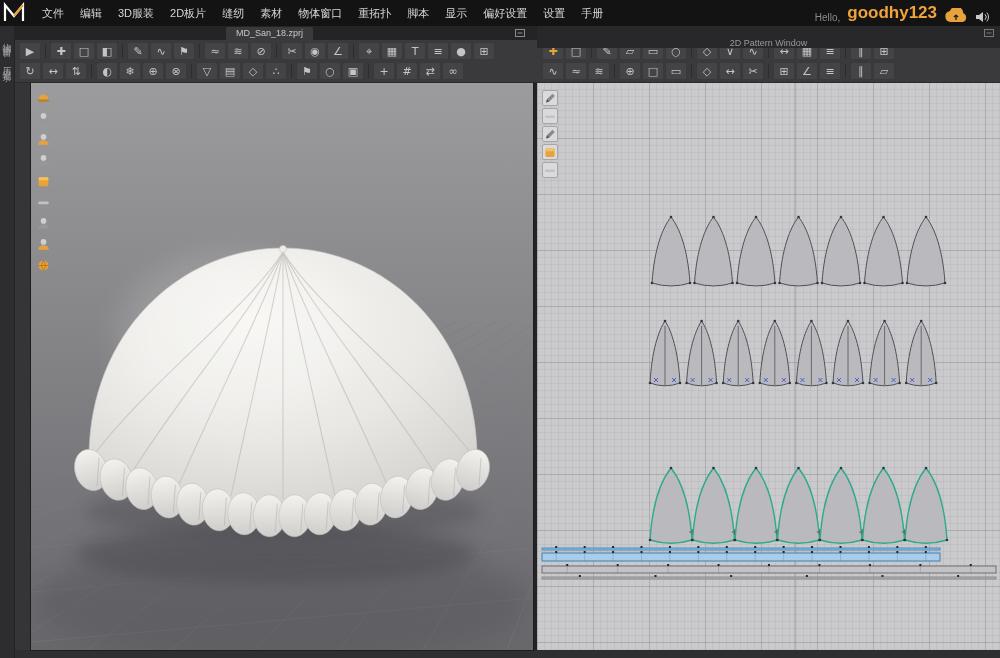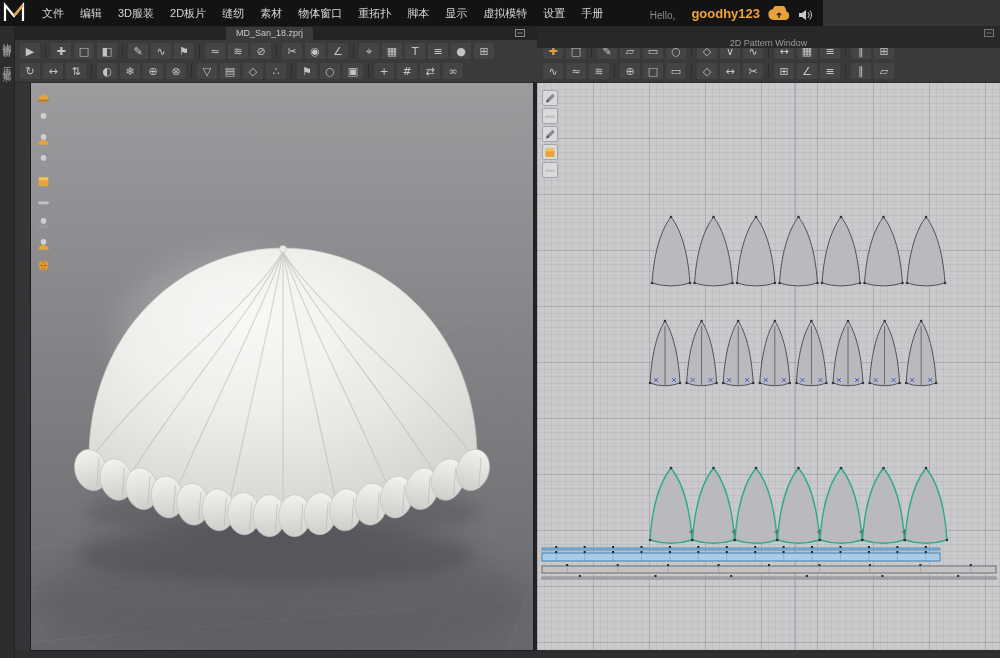--- a/index.html
+++ b/index.html
@@ -1,27 +1,27 @@
 <!DOCTYPE html>
 <html><head>
 <meta charset="utf-8">
 <style>
   html,body{margin:0;padding:0;background:#222;}
   #app{position:relative;width:1000px;height:658px;background:#353537;overflow:hidden;
        font-family:"Liberation Sans",sans-serif;-webkit-user-select:none;user-select:none;}
 
   
-  #menu-bar{position:absolute;left:0;top:0;width:823px;height:26px;background:#131313;
+  #menu-bar{position:absolute;left:0;top:0;width:1000px;height:26px;background:#131313;
             display:flex;align-items:center;z-index:30;}
   #logo{width:28px;height:26px;display:flex;align-items:center;justify-content:center;}
   #menu-items{display:flex;margin-left:6px;}
   .menu-item{padding:0 8px;font-size:11px;color:#d6d6d6;line-height:26px;cursor:default;white-space:nowrap;}
   #account{margin-left:auto;display:flex;align-items:flex-end;gap:7px;padding-right:10px;}
   #greeting{color:#8a8a8a;font-size:10px;}
-  #username{color:#f0a33c;font-size:13px;font-weight:bold;margin-left:9px;}
+  #username{color:#f0a33c;font-size:17px;font-weight:bold;}
 
   
   #left-rail{position:absolute;left:0;top:26px;width:14px;height:632px;background:#2d2d2f;
              border-right:1px solid #232325;z-index:20;}
   .vtab{writing-mode:vertical-rl;text-orientation:upright;font-size:9px;color:#9a9a9a;
         margin:10px auto 16px;width:12px;text-align:center;letter-spacing:2px;cursor:default;}
 
   
   #tab3d-bar{position:absolute;left:14px;top:26px;width:521px;height:14px;background:#242426;
              display:flex;align-items:center;z-index:25;}
@@ -89,21 +89,21 @@
         <span class="menu-item">文件</span>
         <span class="menu-item">编辑</span>
         <span class="menu-item">3D服装</span>
         <span class="menu-item">2D板片</span>
         <span class="menu-item">缝纫</span>
         <span class="menu-item">素材</span>
         <span class="menu-item">物体窗口</span>
         <span class="menu-item">重拓扑</span>
         <span class="menu-item">脚本</span>
         <span class="menu-item">显示</span>
-        <span class="menu-item">虚拟模特</span>
+        <span class="menu-item">偏好设置</span>
         <span class="menu-item">设置</span>
         <span class="menu-item">手册</span>
       </nav>
     <div id="account">
       <span id="greeting">Hello,</span>
       <span id="username">goodhy123</span>
       <span style="line-height:0;">
         <svg width="24" height="15" viewBox="0 0 24 15">
           <path d="M6.5 14a5.5 5.5 0 0 1-.6-10.9A7 7 0 0 1 19.4 5.3 4.6 4.6 0 0 1 18.6 14z" fill="#e8a23c"></path>
           <path d="M12 12V7m0 0L9.9 9.1M12 7l2.1 2.1" stroke="#1a1a1a" stroke-width="1.3" fill="none"></path>

